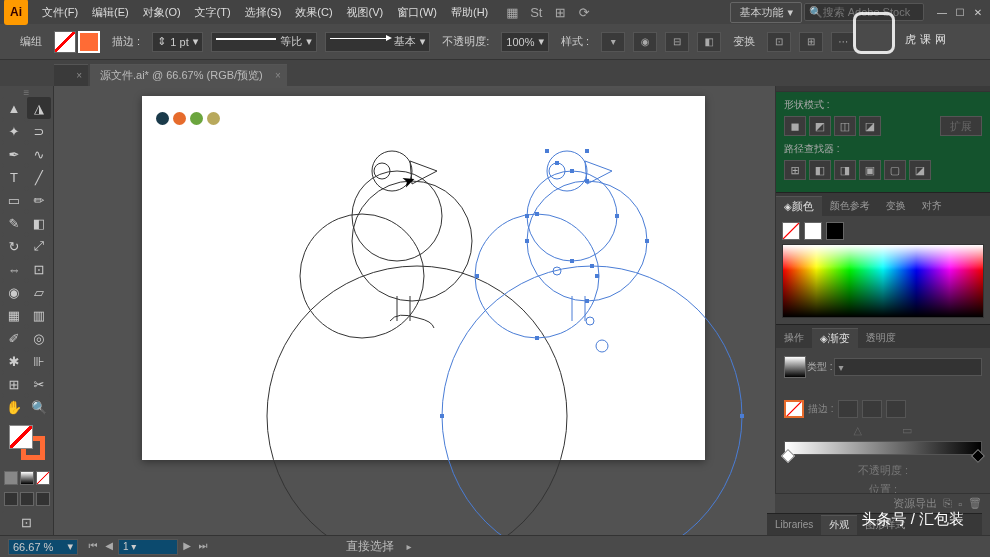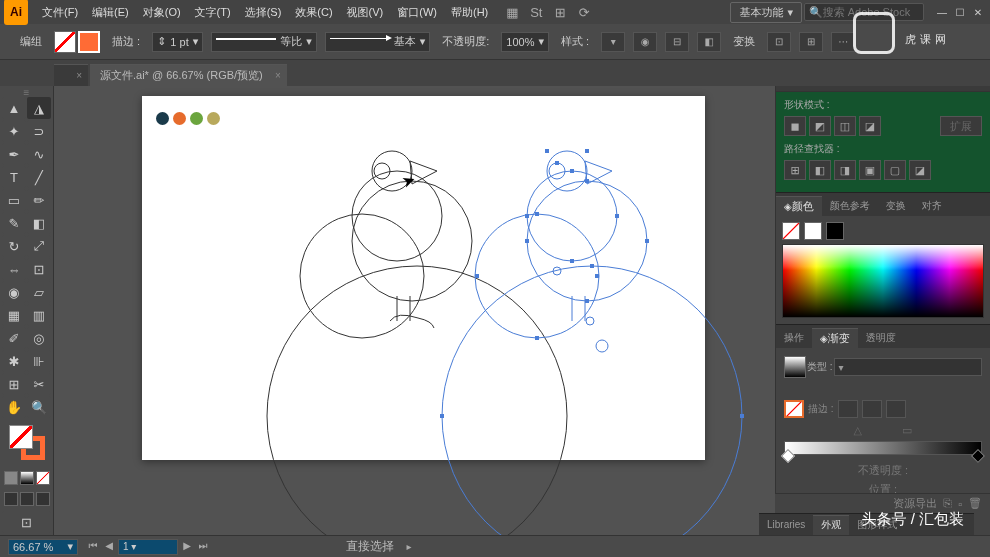--- a/index.html
+++ b/index.html
@@ -80,21 +80,21 @@
 .grad-bar::before,.grad-bar::after{content:'';position:absolute;bottom:-7px;width:8px;height:8px;border:1px solid #888;transform:rotate(45deg)}
 .grad-bar::before{left:-2px;background:#fff}.grad-bar::after{right:-2px;background:#000}
 .grad-row2{display:flex;gap:4px;font-size:10px;color:#777;padding:2px 0;justify-content:center}
 .status-bar{position:absolute;bottom:0;left:0;right:0;height:22px;background:#4a4a4a;border-top:1px solid #333;display:flex;align-items:center;padding:0 8px;gap:8px}
 .zoom-sel{width:70px;height:16px;background:#0c4a6e;border:1px solid #555;color:#ccc;font-size:10px;padding:0 4px;display:flex;align-items:center;justify-content:space-between}
 .stat-nav{display:flex;gap:2px}
 .stat-btn{width:14px;height:14px;color:#aaa;display:flex;align-items:center;justify-content:center;font-size:10px;cursor:pointer}
 .watermark{position:absolute;right:40px;top:10px;font-size:36px;color:rgba(255,255,255,.85);font-weight:300;pointer-events:none;letter-spacing:4px}
 .watermark .wm-icon{display:inline-block;width:42px;height:42px;border:3px solid rgba(255,255,255,.85);border-radius:8px;vertical-align:middle;margin-right:10px;position:relative}
 .footer-wm{position:absolute;right:26px;bottom:28px;font-size:15px;color:#fff;pointer-events:none}
-.lib-tabs{position:absolute;bottom:22px;right:16px;width:215px;height:22px;background:#383838;display:flex;align-items:center;border-top:1px solid #222}
+.lib-tabs{position:absolute;bottom:22px;right:8px;width:215px;height:22px;background:#383838;display:flex;align-items:center;border-top:1px solid #222}
 .lib-tabs .ptab{font-size:10px}
 .tiny-icons{position:absolute;bottom:44px;right:0;width:215px;height:20px;background:#434343;display:flex;align-items:center;justify-content:flex-end;gap:6px;padding:0 8px;border-top:1px solid #333}
 .tiny-i{color:#888;font-size:11px}
 .stat-spacer{width:120px}
 .stat-label{font-size:12px;color:#bbb}
 .panel-menu{margin-left:auto;color:#888;font-size:10px}
 </style>
 </head>
 <body>
 

